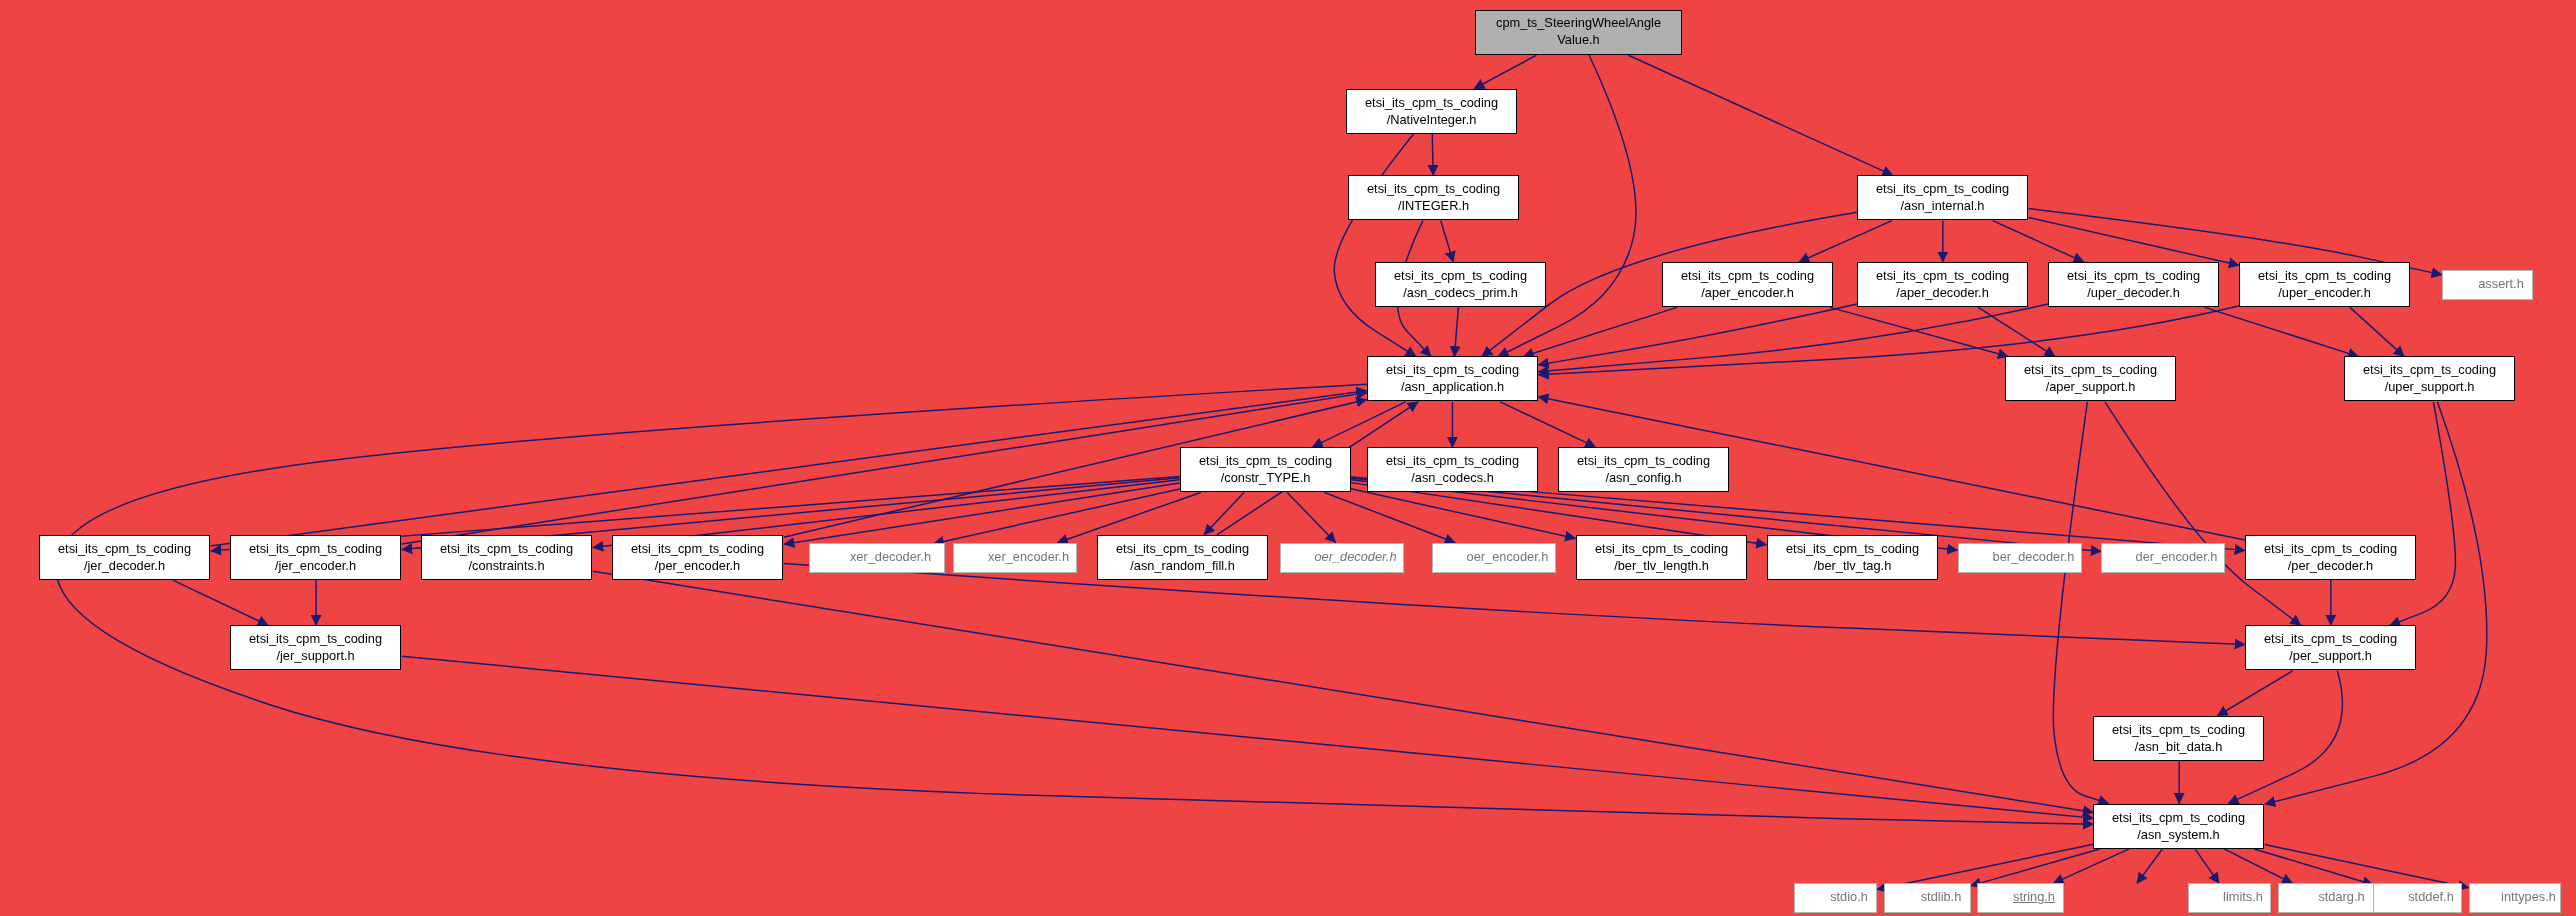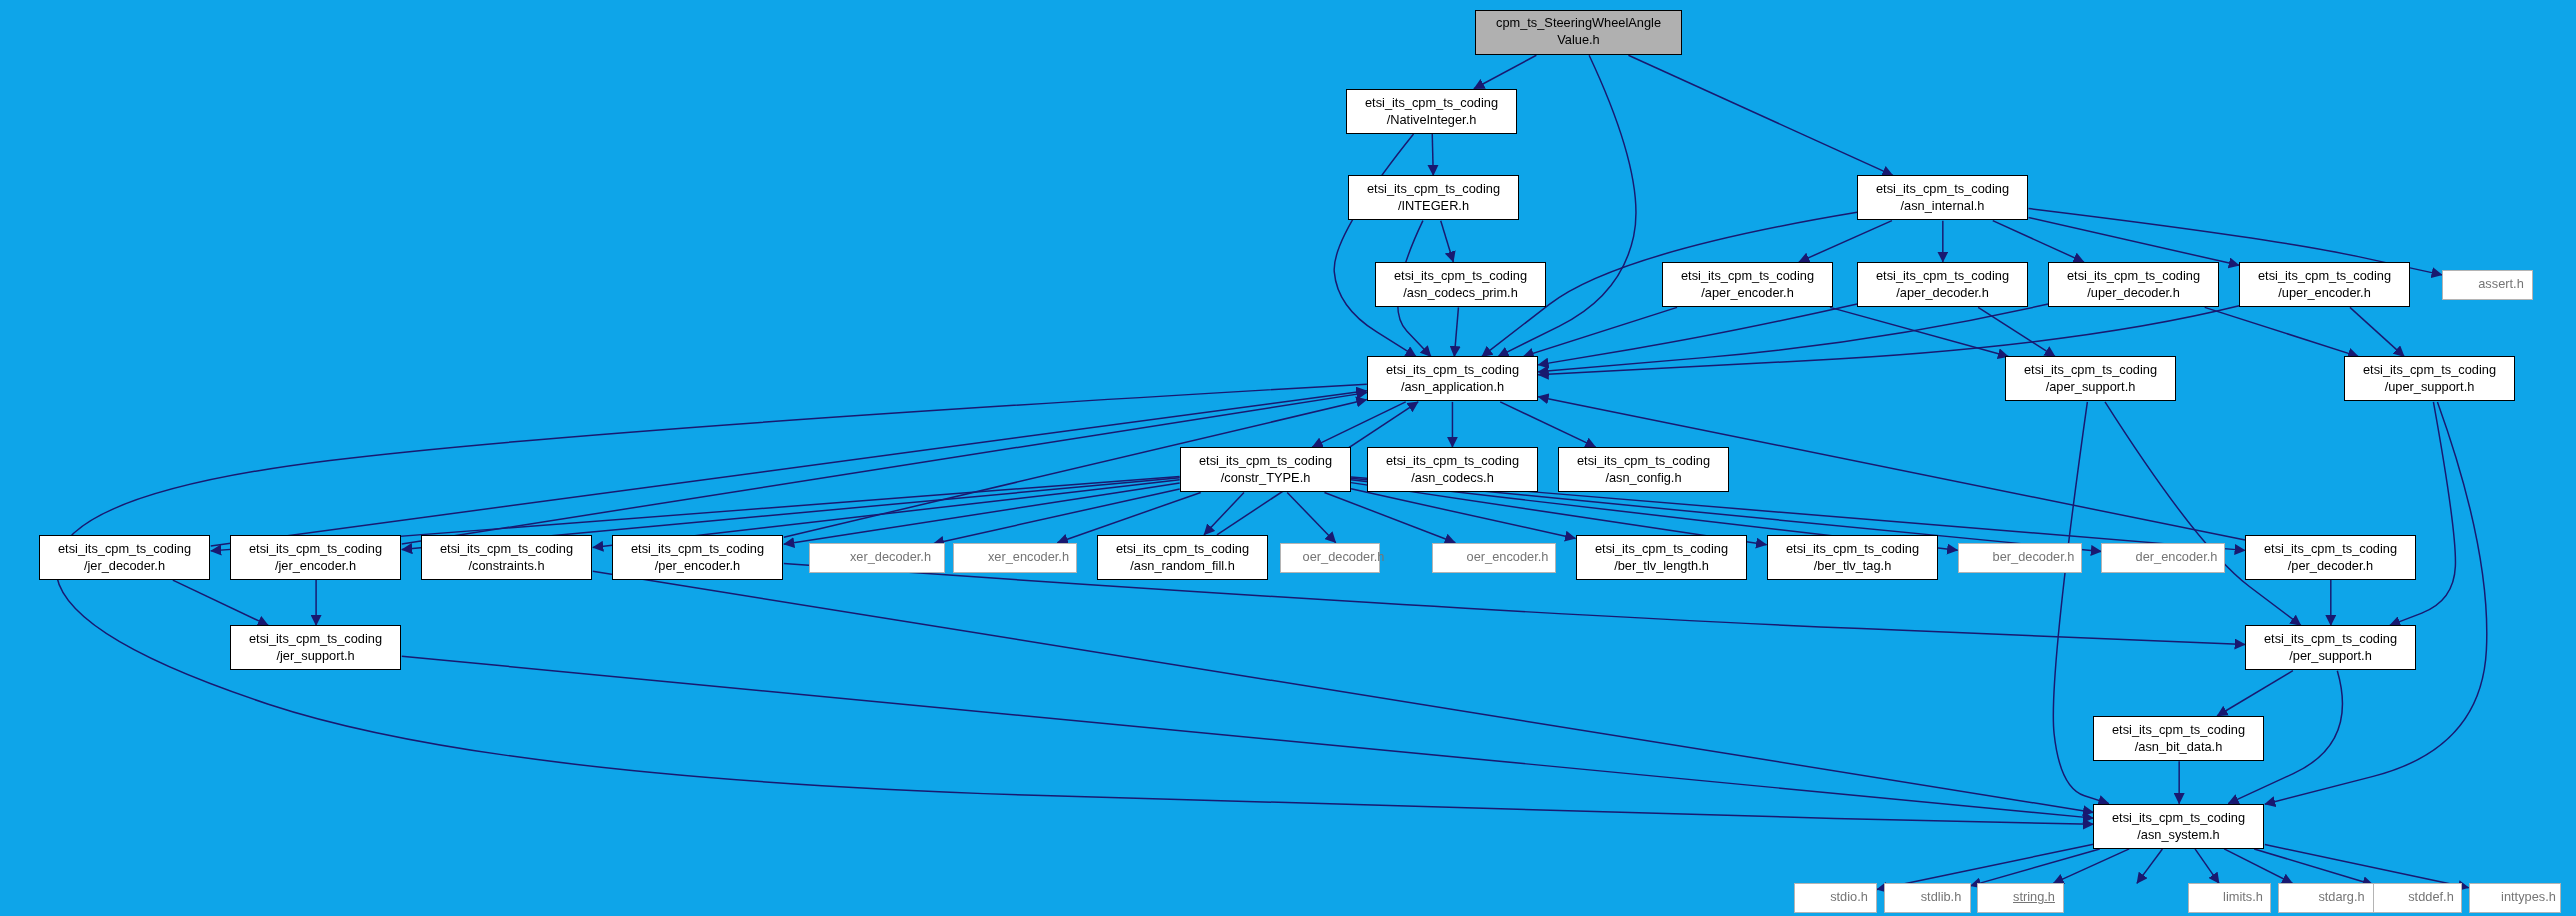--- a/index.html
+++ b/index.html
@@ -1,20 +1,20 @@
 <!DOCTYPE html>
 <html style="--edge-color: #191970; --node-border: #000000; --current-fill: #b0b0b0; --external-border: #b4b4b4; --external-color: #757575;"><head>
 <meta charset="utf-8">
 <style>
   html,body{margin:0;padding:0;background:#ffffff;}
   #canvas{
     position:relative;
     width:2576px;height:917px;
     font-family:"Liberation Sans", sans-serif;
-    background:#0ea5e9;
+    background:#ef4444;
     overflow:hidden;
   }
   #edges{position:absolute;left:0;top:0;}
   .edge{fill:none;stroke:var(--edge-color,#191970);stroke-width:1.5;}
   .node{
     position:absolute;box-sizing:border-box;
     display:flex;flex-direction:column;justify-content:center;align-items:center;
     font-size:12.8px;line-height:1.32;white-space:nowrap;text-align:center;
     background:#ffffff;
     border:1px solid var(--node-border,#000000);
@@ -187,21 +187,21 @@
     <div class="node external" style="left: 809px; top: 543px; width: 136px; height: 29.5px;">
       <div>xer_decoder.h</div>
     </div>
     <div class="node external" style="left: 953px; top: 543px; width: 124px; height: 29.5px;">
       <div>xer_encoder.h</div>
     </div>
     <div class="node internal" style="left: 1097px; top: 535px; width: 171px; height: 45px;">
       <div>etsi_its_cpm_ts_coding</div>
       <div>/asn_random_fill.h</div>
     </div>
-    <div class="node external" style="left: 1280px; top: 543px; width: 100px; height: 29.5px;">
+    <div class="node external" style="left: 1280px; top: 543px; width: 124px; height: 29.5px; font-style: italic;">
       <div>oer_decoder.h</div>
     </div>
     <div class="node external" style="left: 1432px; top: 543px; width: 124px; height: 29.5px;">
       <div>oer_encoder.h</div>
     </div>
     <div class="node internal" style="left: 1576px; top: 535px; width: 171px; height: 45px;">
       <div>etsi_its_cpm_ts_coding</div>
       <div>/ber_tlv_length.h</div>
     </div>
     <div class="node internal" style="left: 1767px; top: 535px; width: 171px; height: 45px;">

